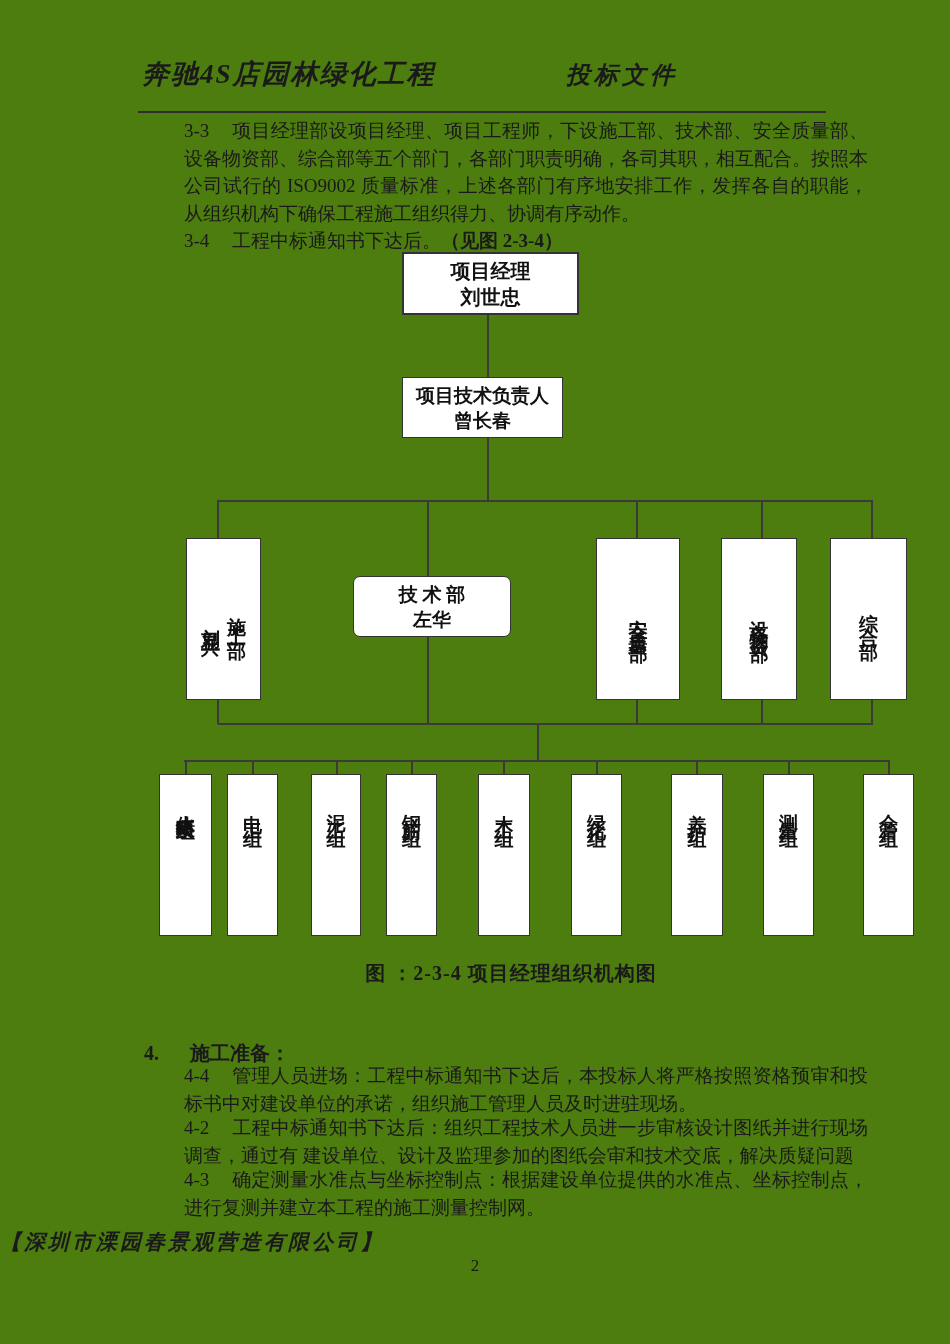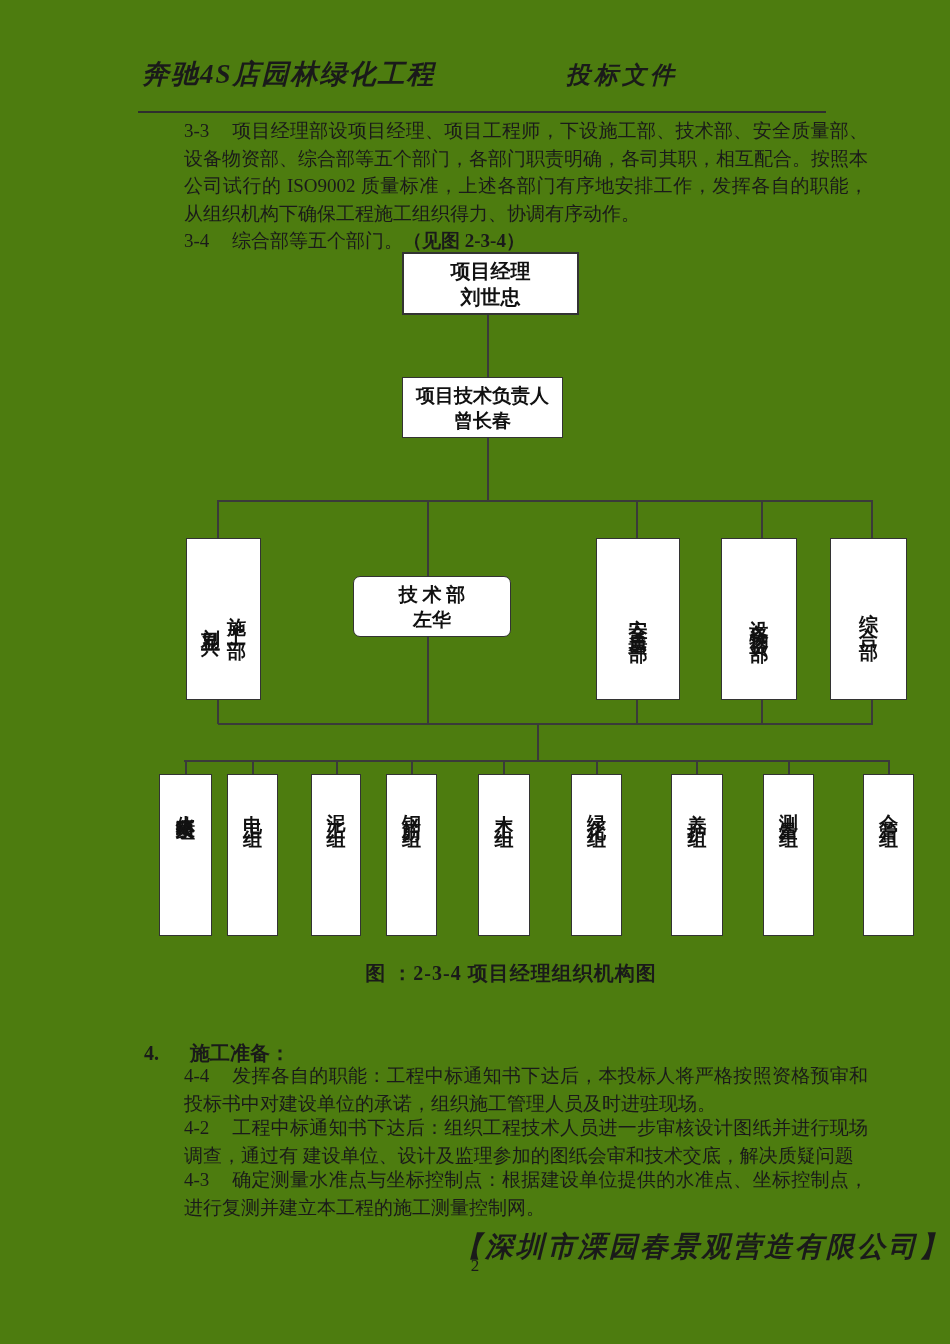--- a/index.html
+++ b/index.html
@@ -56,40 +56,40 @@
     text-align:center; font-size:20px; font-weight:bold; letter-spacing:1px;
   }
   
   .sec-heading { position:absolute; left:144px; top:1040px; font-size:20px; font-weight:bold; }
   .sec-heading .snum { display:inline-block; width:46px; }
   .p41 { top:1062px; }
   .p42 { top:1114px; }
   .p43 { top:1166px; }
   
   .footer-company {
-    position:absolute; left:0; top:1228px; width:950px; text-align:right;
-    font-size:28px; font-weight:bold; font-style:italic; letter-spacing:3px;
+    position:absolute; left:0; top:1228px; width:950px; text-align:left;
+    font-size:21px; font-weight:bold; font-style:italic; letter-spacing:3px;
   }
   .page-number {
     position:absolute; left:0; top:1256px; width:950px; text-align:center;
     font-size:17px;
   }
 </style>
 </head>
 <body>
 
 <div class="page">
 
   <div class="hdr-title">奔驰4S店园林绿化工程</div>
   <div class="hdr-doctype">投标文件</div>
   <div class="hdr-rule"></div>
 
   <div class="para para-33"><span class="pnum">3-3</span><span>项目经理部设项目经理、项目工程师，下设施工部、技术部、安全质量部、设备物资部、综合部等五个部门，各部门职责明确，各司其职，相互配合。按照本公司试行的 ISO9002 质量标准，上述各部门有序地安排工作，发挥各自的职能，从组织机构下确保工程施工组织得力、协调有序动作。</span></div>
 
-  <div class="para para-34"><span class="pnum">3-4</span><span>综合部等五个部门。</span><span class="bold">（见图 2-3-4）</span></div>
+  <div class="para para-34"><span class="pnum">3-4</span><span>工程中标通知书下达后。</span><span class="bold">（见图 2-3-4）</span></div>
 
   <div class="chart">
 
     <div class="vl" style="left:487px;top:315px;height:62px;"></div>
     <div class="vl" style="left:487px;top:438px;height:63px;"></div>
     <div class="hl" style="left:218px;top:500px;width:655px;"></div>
     <div class="vl" style="left:217px;top:500px;height:38px;"></div>
     <div class="vl" style="left:427px;top:500px;height:76px;"></div>
     <div class="vl" style="left:636px;top:500px;height:38px;"></div>
     <div class="vl" style="left:761px;top:500px;height:38px;"></div>
@@ -170,21 +170,21 @@
     </div>
     <div class="obox vtop" style="left:863px;top:774px;width:51px;height:162px;">
       <span class="vtext ls8">仓管组</span>
     </div>
 
     <div class="caption">图 ：2-3-4 项目经理组织机构图</div>
   </div>
 
   <div class="sec-heading"><span class="snum">4.</span><span>施工准备：</span></div>
 
-  <div class="para p41"><span class="pnum">4-4</span><span>发挥各自的职能：工程中标通知书下达后，本投标人将严格按照资格预审和投标书中对建设单位的承诺，组织施工管理人员及时进驻现场。</span></div>
+  <div class="para p41"><span class="pnum">4-4</span><span>管理人员进场：工程中标通知书下达后，本投标人将严格按照资格预审和投标书中对建设单位的承诺，组织施工管理人员及时进驻现场。</span></div>
 
   <div class="para p42"><span class="pnum">4-2</span><span>工程中标通知书下达后：组织工程技术人员进一步审核设计图纸并进行现场调查，通过有 建设单位、设计及监理参加的图纸会审和技术交底，解决质疑问题</span></div>
 
   <div class="para p43"><span class="pnum">4-3</span><span>确定测量水准点与坐标控制点：根据建设单位提供的水准点、坐标控制点，进行复测并建立本工程的施工测量控制网。</span></div>
 
   <div class="footer-company">【深圳市溧园春景观营造有限公司】</div>
   <div class="page-number">2</div>
 
 </div>
 

